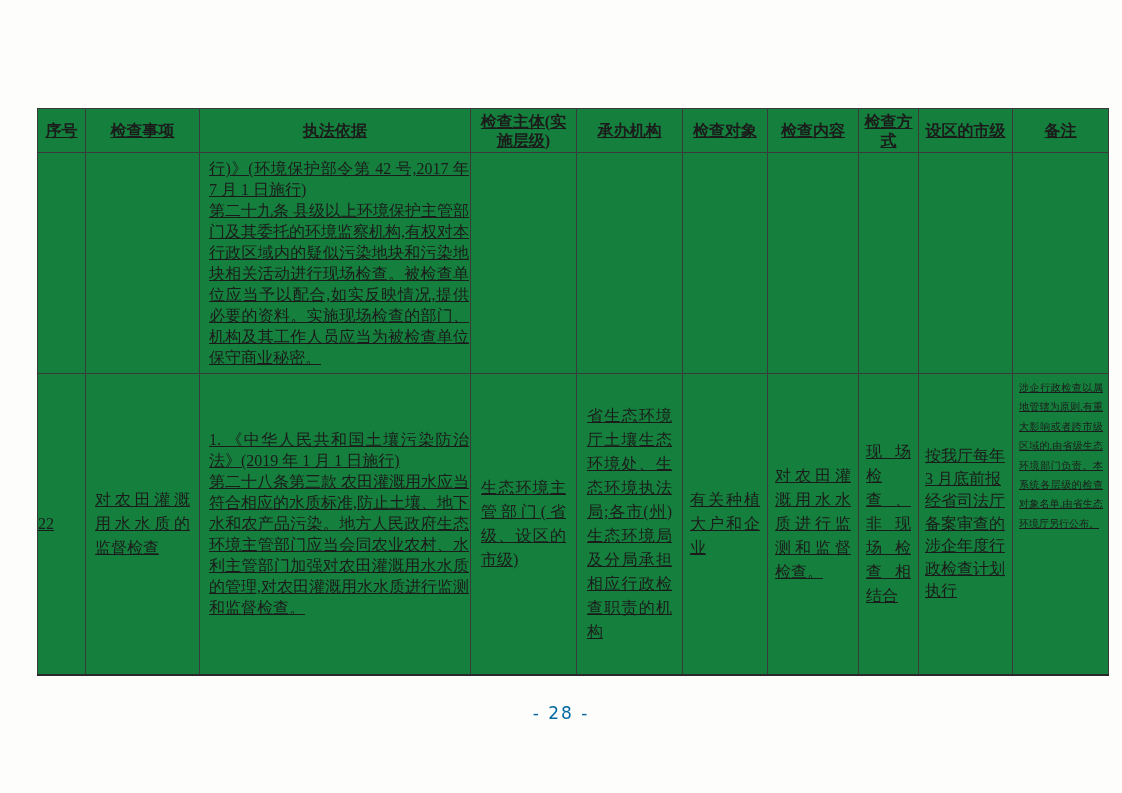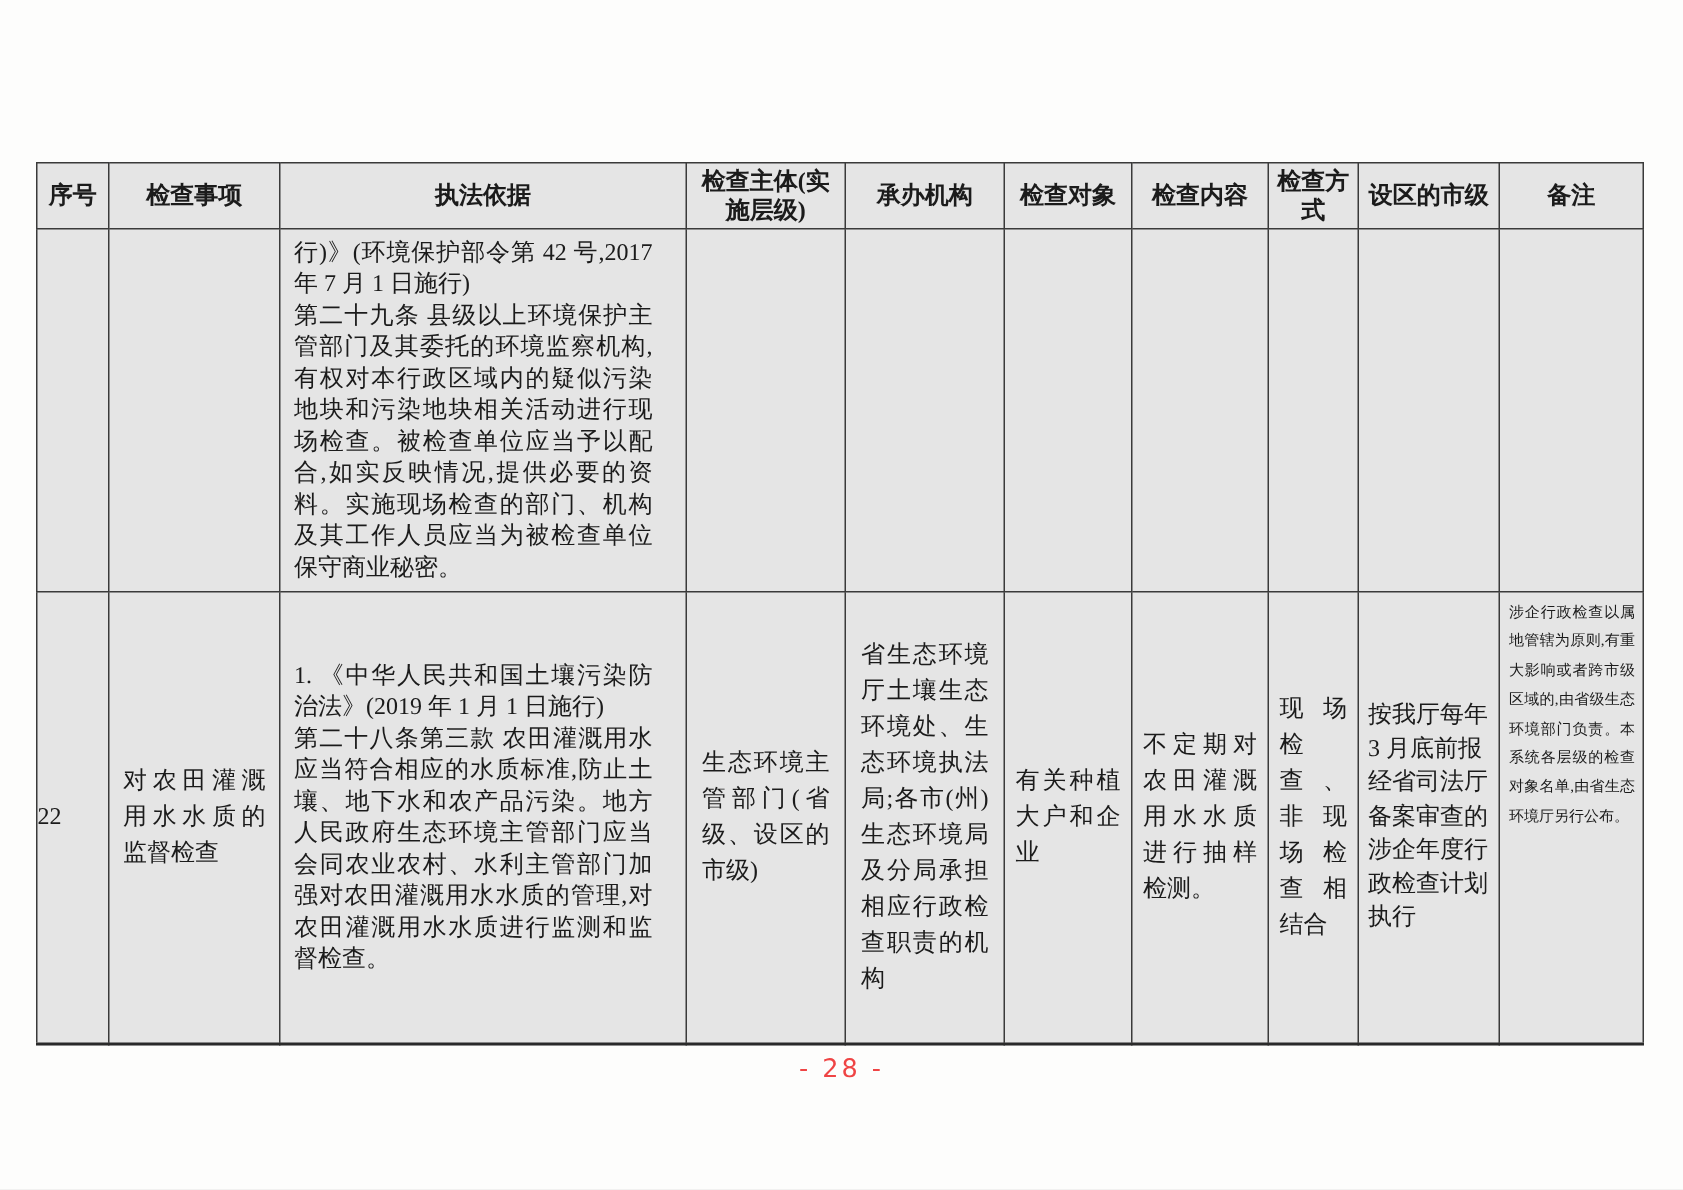--- a/index.html
+++ b/index.html
@@ -6,25 +6,26 @@
   html,body { width:1122px; height:793px; }
   body {
     position:relative;
     background:#fdfdfc;
     font-family:"Liberation Serif","DejaVu Serif",serif;
     color:#1b1b1b;
     overflow:hidden;
   }
   table.doc-table {
     position:absolute;
-    left:24px; top:108px;
+    left:37px; top:108px;
     width:1071px;
     border-collapse:collapse;
     table-layout:fixed;
-    background:#e5e5e5;
+    background:#15803d;
+    text-decoration:underline;
   }
   .doc-table th, .doc-table td {
     border:1px solid #3a3a3a;
     font-size:16px;
     overflow:hidden;
   }
   .doc-table { border-bottom:2px solid #2a2a2a; }
   thead th {
     height:44px;
     font-weight:700;
@@ -34,21 +35,21 @@
     padding:2px 3px;
   }
   tr.row-cont  { height:210px; }
   tr.row-main  { height:301px; }
   td { vertical-align:middle; }
   td.v-top { vertical-align:top; }
   td.center { text-align:left; }
   .pre { white-space:pre-line; }
   td.legal {
     text-align:justify;
-    padding:5px 22px 5px 9px;
+    padding:5px 1px 5px 9px;
     line-height:21px;
   }
   td.item-cell {
     text-align:justify;
     padding:2px 9px;
     line-height:24px;
   }
   td.subject-cell, td.agency-cell {
     text-align:justify;
     padding:2px 10px;
@@ -70,21 +71,21 @@
     padding:4px 5px 2px 6px;
     font-size:10px;
     line-height:19.4px;
   }
   .page-number {
     position:absolute;
     top:703px; left:0; right:0;
     text-align:center;
     font-size:17px;
     letter-spacing:2px;
-    color:#ef4444;
+    color:#0369a1;
     font-family:"DejaVu Sans","Liberation Sans",sans-serif;
   }
 </style>
 </head>
 <body>
 
 <table class="doc-table">
   <colgroup>
     <col style="width:48px">
     <col style="width:114px">
@@ -126,21 +127,21 @@
       <td class="remark-cell"></td>
     </tr>
     <tr class="row-main">
       <td class="center">22</td>
       <td class="item-cell">对农田灌溉用水水质的监督检查</td>
       <td class="legal pre">1. 《中华人民共和国土壤污染防治法》(2019 年 1 月 1 日施行)
 第二十八条第三款 农田灌溉用水应当符合相应的水质标准,防止土壤、地下水和农产品污染。地方人民政府生态环境主管部门应当会同农业农村、水利主管部门加强对农田灌溉用水水质的管理,对农田灌溉用水水质进行监测和监督检查。</td>
       <td class="subject-cell">生态环境主管部门(省级、设区的市级)</td>
       <td class="agency-cell">省生态环境厅土壤生态环境处、生态环境执法局;各市(州)生态环境局及分局承担相应行政检查职责的机构</td>
       <td class="target-cell">有关种植大户和企业</td>
-      <td class="content-cell">不定期对农田灌溉用水水质进行抽样检测。</td>
+      <td class="content-cell">对农田灌溉用水水质进行监测和监督检查。</td>
       <td class="method-cell">现场检查、非现场检查相结合</td>
       <td class="freq-cell">按我厅每年 3 月底前报经省司法厅备案审查的涉企年度行政检查计划执行</td>
       <td class="remark-cell">涉企行政检查以属地管辖为原则,有重大影响或者跨市级区域的,由省级生态环境部门负责。本系统各层级的检查对象名单,由省生态环境厅另行公布。</td>
     </tr>
   </tbody>
 </table>
 
 <div class="page-number">- 28 -</div>
 
 </body></html>

